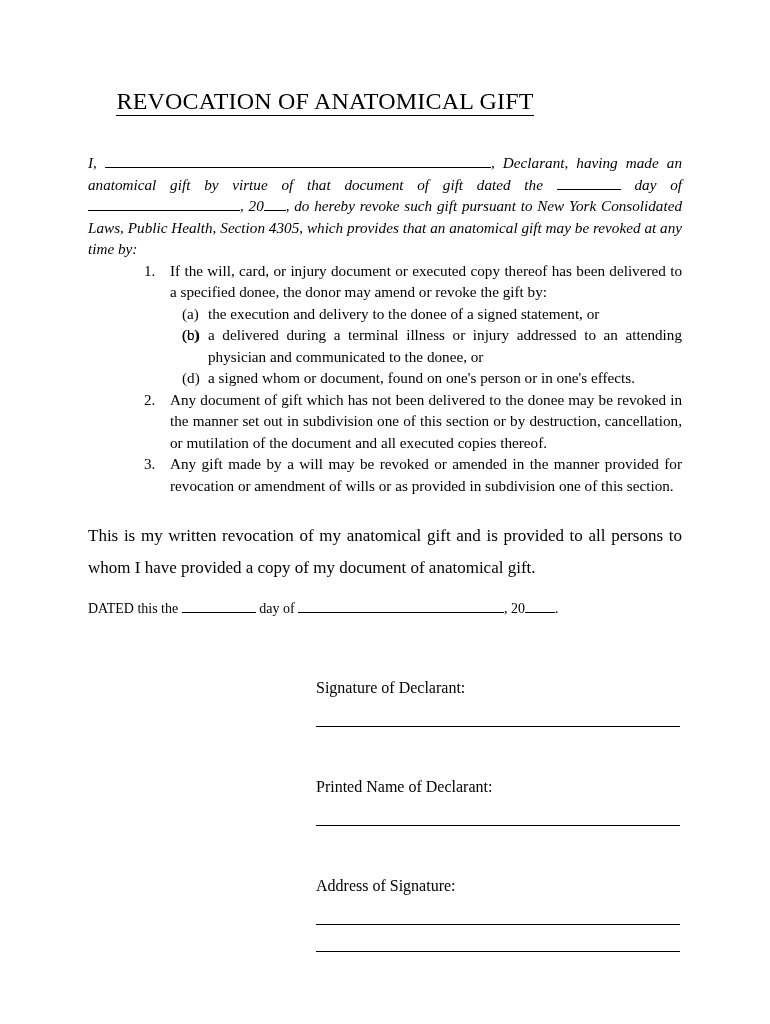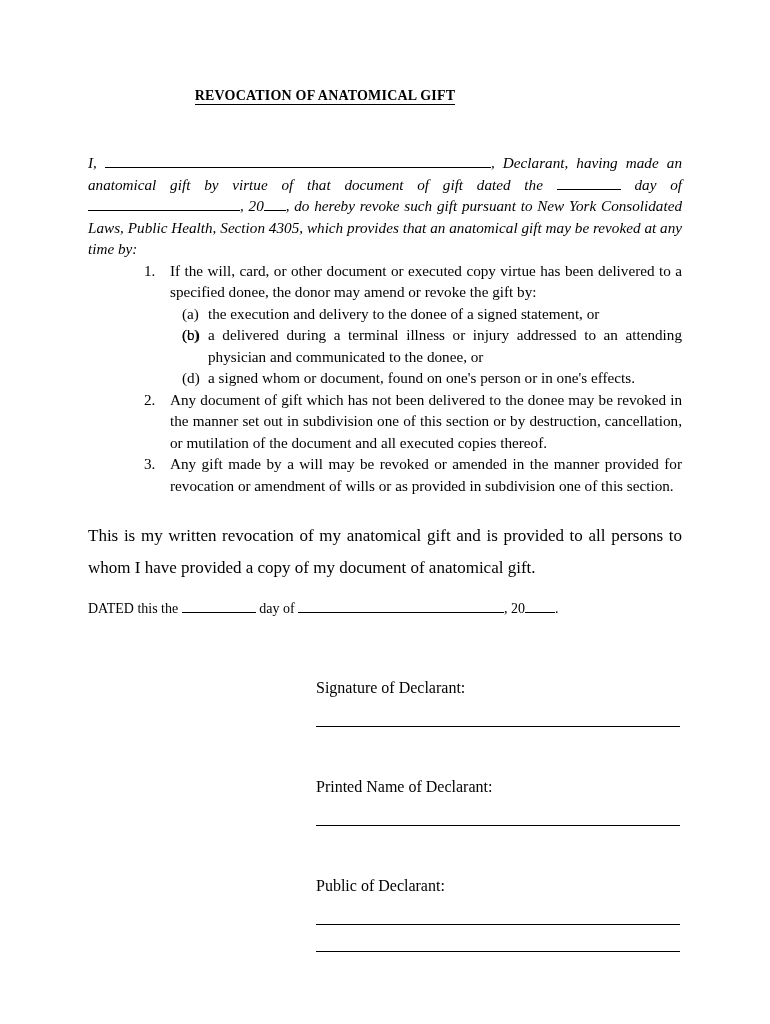--- a/index.html
+++ b/index.html
@@ -21,22 +21,22 @@
     width: 770px;
     height: 1024px;
     background: #ffffff;
   }
   .title {
     position: absolute;
     left: 0;
     top: 88px;
     width: 650px;
     text-align: center;
-    font-size: 14px;
-    font-weight: bold;
+    font-size: 24px;
+    font-weight: normal;
     letter-spacing: 0.2px;
   }
   .title span {
     border-bottom: 1.5px solid #000;
     padding-bottom: 1px;
   }
   .body-block {
     position: absolute;
     left: 88px;
     top: 152px;
@@ -142,21 +142,21 @@
 
     <p class="para">
       <span>I, </span><span class="fill f-long"></span><span>, Declarant,</span>
       <span>having made an anatomical gift by virtue of that document of gift dated the</span> <span class="fill f-day"></span> <span>day of</span>
       <span class="fill f-month"></span><span>, 20</span><span class="fill f-yy"></span><span>, do hereby revoke such gift pursuant to New York Consolidated Laws, Public Health, Section 4305, which provides that an anatomical gift may be revoked at any time by:</span>
     </p>
 
     <ol class="numlist">
       <li>
         <span class="num">1.</span>
-        <span>If the will, card, or other document or executed copy virtue has been delivered  to a specified donee, the donor may amend or revoke the gift by:</span>
+        <span>If the will, card, or injury document or executed copy thereof has been delivered  to a specified donee, the donor may amend or revoke the gift by:</span>
         <div class="sub">
           <span class="lbl">(a)</span>
           <span>the  execution  and  delivery  to the donee of a signed statement, or</span>
         </div>
         <div class="sub">
           <span class="lbl">(b)</span>
         </div>
         <div class="sub">
           <span class="lbl">(c)</span>
           <span>a   delivered   during   a   terminal   illness   or   injury  addressed  to  an   attending physician  and  communicated  to  the donee, or</span>
@@ -188,18 +188,18 @@
 
   <div class="sig-block">
     <p class="sig-label">Signature of Declarant:</p>
     <div class="sig-line"></div>
 
     <div class="gap-1"></div>
     <p class="sig-label">Printed Name of Declarant:</p>
     <div class="sig-line"></div>
 
     <div class="gap-1"></div>
-    <p class="sig-label">Public of Declarant:</p>
+    <p class="sig-label">Address of Signature:</p>
     <div class="sig-line"></div>
     <div class="sig-line" style="margin-top:26px;"></div>
   </div>
 
 </div>
 
 </body></html>

